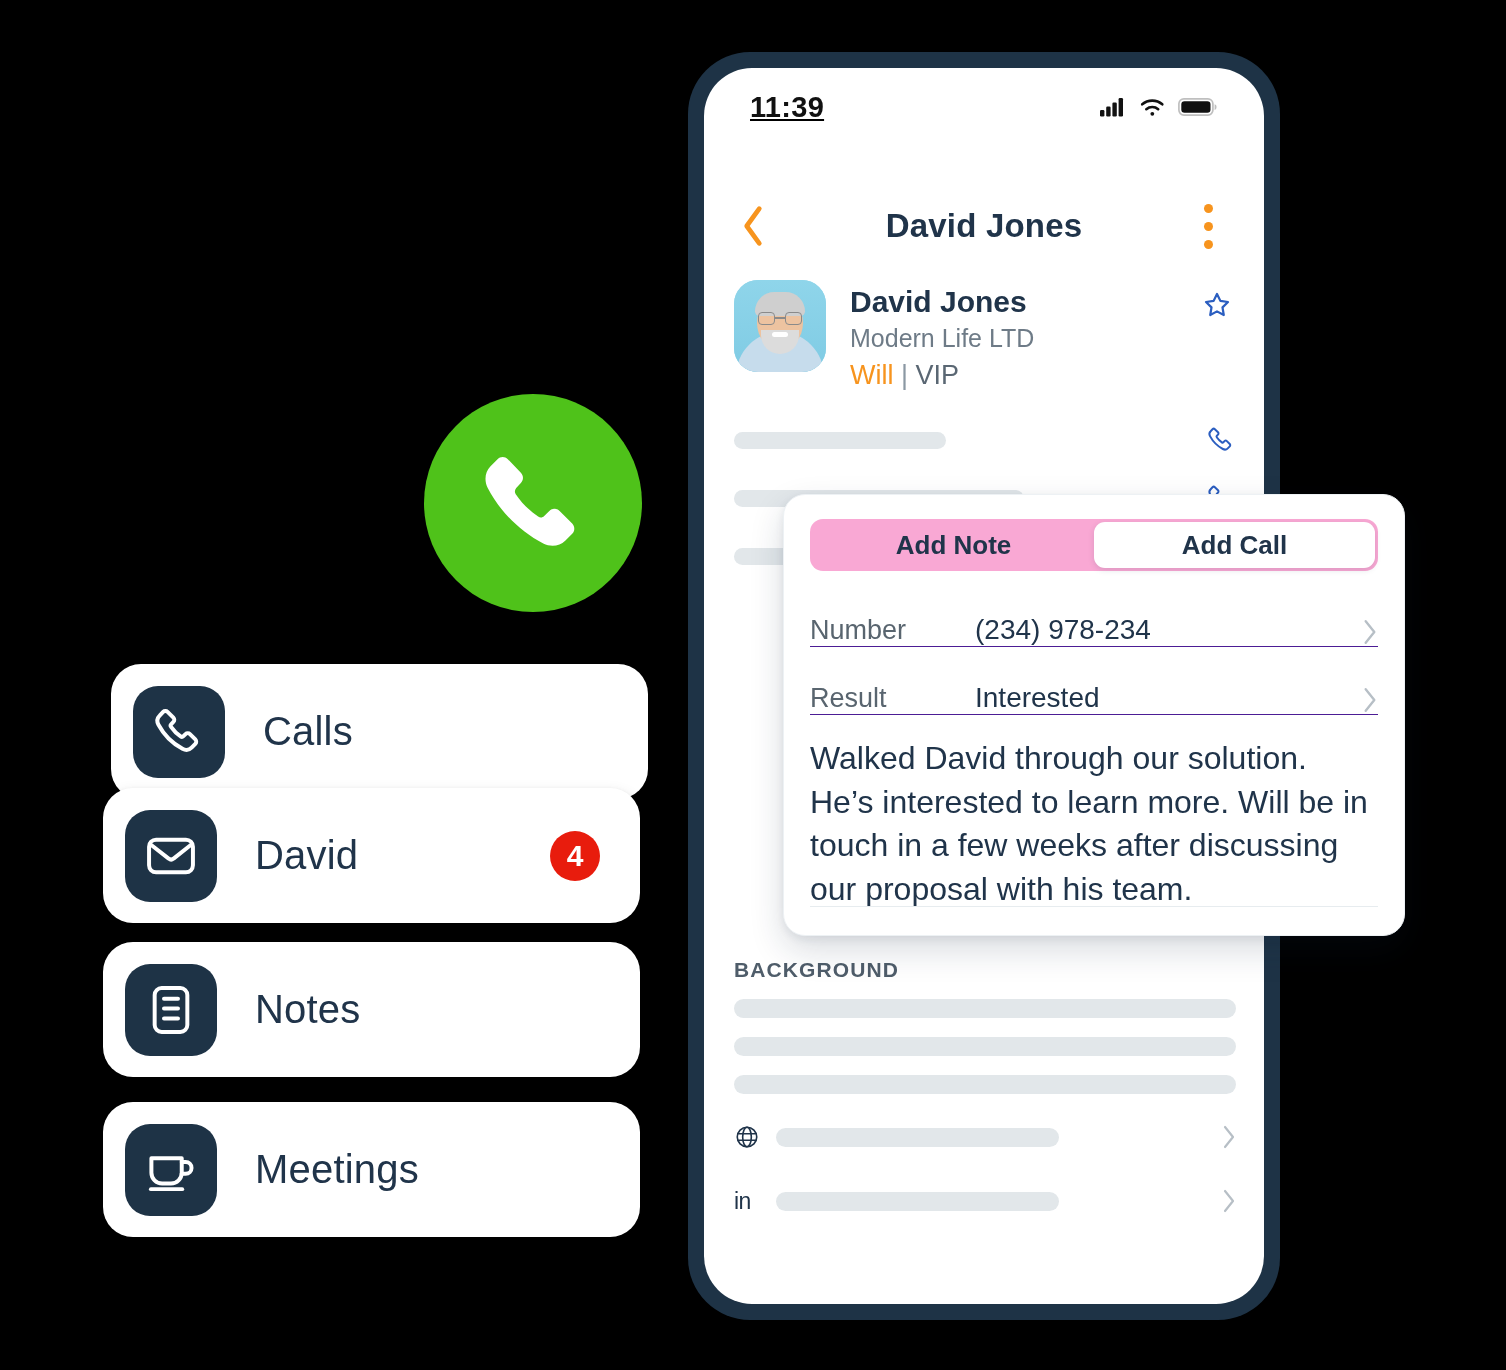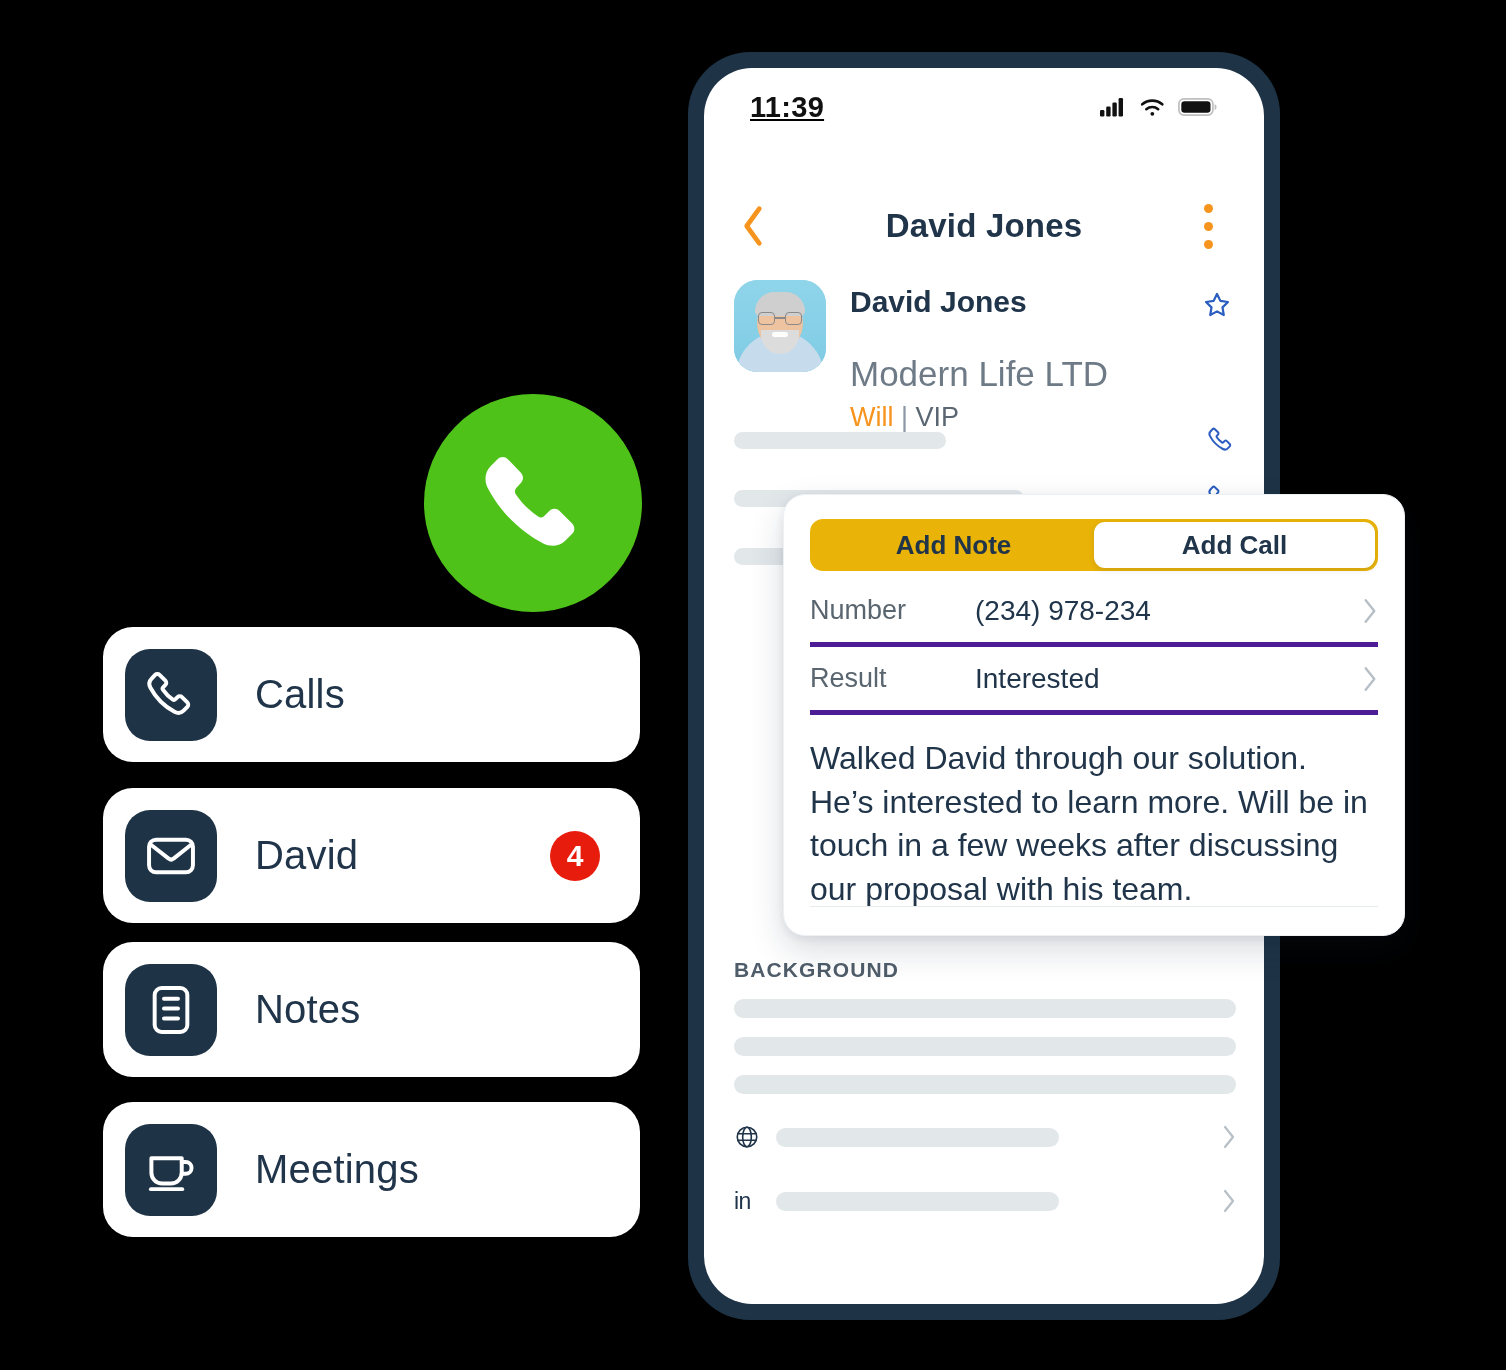--- a/index.html
+++ b/index.html
@@ -20,21 +20,21 @@
   }
   #green-badge svg { width: 112px; height: 112px; display: block; }
 
   
   .menu-card {
     position: absolute; left: 103px; width: 537px; height: 135px;
     background: #ffffff; border-radius: 30px;
     box-shadow: 0 7px 16px rgba(0,0,0,0.16), 0 2px 5px rgba(0,0,0,0.10);
     display: flex; align-items: center; padding-left: 22px;
   }
-  .menu-card[data-idx="0"] { top: 627px; }
+  .menu-card[data-idx="0"] { top: 664px; margin-left: 8px; }
   .menu-card[data-idx="1"] { top: 788px; }
   .menu-card[data-idx="2"] { top: 942px; }
   .menu-card[data-idx="3"] { top: 1102px; }
 
   .menu-icon {
     width: 92px; height: 92px; border-radius: 25px;
     background: #1E3346; flex: 0 0 auto;
     display: flex; align-items: center; justify-content: center;
   }
   .menu-icon svg { width: 56px; height: 56px; display: block; }
@@ -114,21 +114,21 @@
                    width:16px; height:5px; border-radius:3px; background:#fff; z-index:3; }
   #avatar .glass { position:absolute; left:50%; top:32px; transform:translateX(-50%);
                    width:44px; height:13px; z-index:4; }
   #avatar .glass span { position:absolute; top:0; width:17px; height:13px;
                    border:1.6px solid #8A8A8A; border-radius:4px; }
   #avatar .glass span.l { left:0; } #avatar .glass span.r { right:0; }
   #avatar .glass em { position:absolute; left:17px; top:5px; width:10px; height:1.6px; background:#8A8A8A; }
 
   #contact-meta { margin-left: 24px; padding-top: 3px; flex: 1; }
   #contact-name { font-size: 30px; font-weight: bold; color: #20344A; line-height: 1.25; }
-  #contact-company { font-size: 35px; color: #6E7B87; line-height: 1.42; margin-top: 28px; }
+  #contact-company { font-size: 25px; color: #6E7B87; line-height: 1.42; }
   #contact-tagrow { font-size: 27px; line-height: 1.42; color: #6E7B87; }
   #contact-tag-lead { color: var(--orange, #F7941E); }
   #contact-sep { color: #8B98A3; }
   #contact-tag-vip { color: #5A6773; }
   #fav-star { width: 34px; padding-top: 10px; }
   #fav-star svg { width: 30px; height: 30px; display: block; }
 
   
   #detail-rows { position: absolute; left: 0; top: 352px; width: 100%; padding: 0 28px 0 30px; }
   .detail-row { display: flex; align-items: center; height: 40px; margin-bottom: 18px; }
@@ -139,32 +139,32 @@
   
   #popup-card {
     position: absolute; left: 783px; top: 494px;
     width: 622px; height: 442px;
     background: #ffffff; border-radius: 22px;
     border: 1px solid #EDF1F4;
     box-shadow: 0 14px 34px rgba(20,40,60,0.16), 0 3px 9px rgba(20,40,60,0.08);
     padding: 24px 26px 0 26px;
   }
   #tabs {
-    display: flex; background: #eab308; border-radius: 13px; height: 52px;
+    display: flex; background: #f9a8d4; border-radius: 13px; height: 52px;
     padding: 3px; margin-bottom: 8px;
   }
   .tab {
     flex: 1; display: flex; align-items: center; justify-content: center;
     font-size: 26px; font-weight: bold; color: #20344A; border-radius: 11px;
   }
   .tab.active { background: #ffffff; box-shadow: 0 2px 6px rgba(20,40,60,0.13); }
 
   .field-row {
-    display: flex; align-items: center; height: 68px;
-    border-bottom: 5px solid #4c1d95;
+    display: flex; align-items: flex-end; height: 68px;
+    border-bottom: 1px solid #4c1d95;
   }
   .field-label { font-size: 27px; color: #59656F; width: 165px; }
   .field-value { font-size: 28px; color: #20344A; flex: 1; }
   .field-chev svg { width: 16px; height: 28px; display: block; }
 
   #note-text {
     font-size: 32px; color: #20344A; line-height: 1.36;
     padding: 22px 0 0 0;
   }
   #note-underline {

